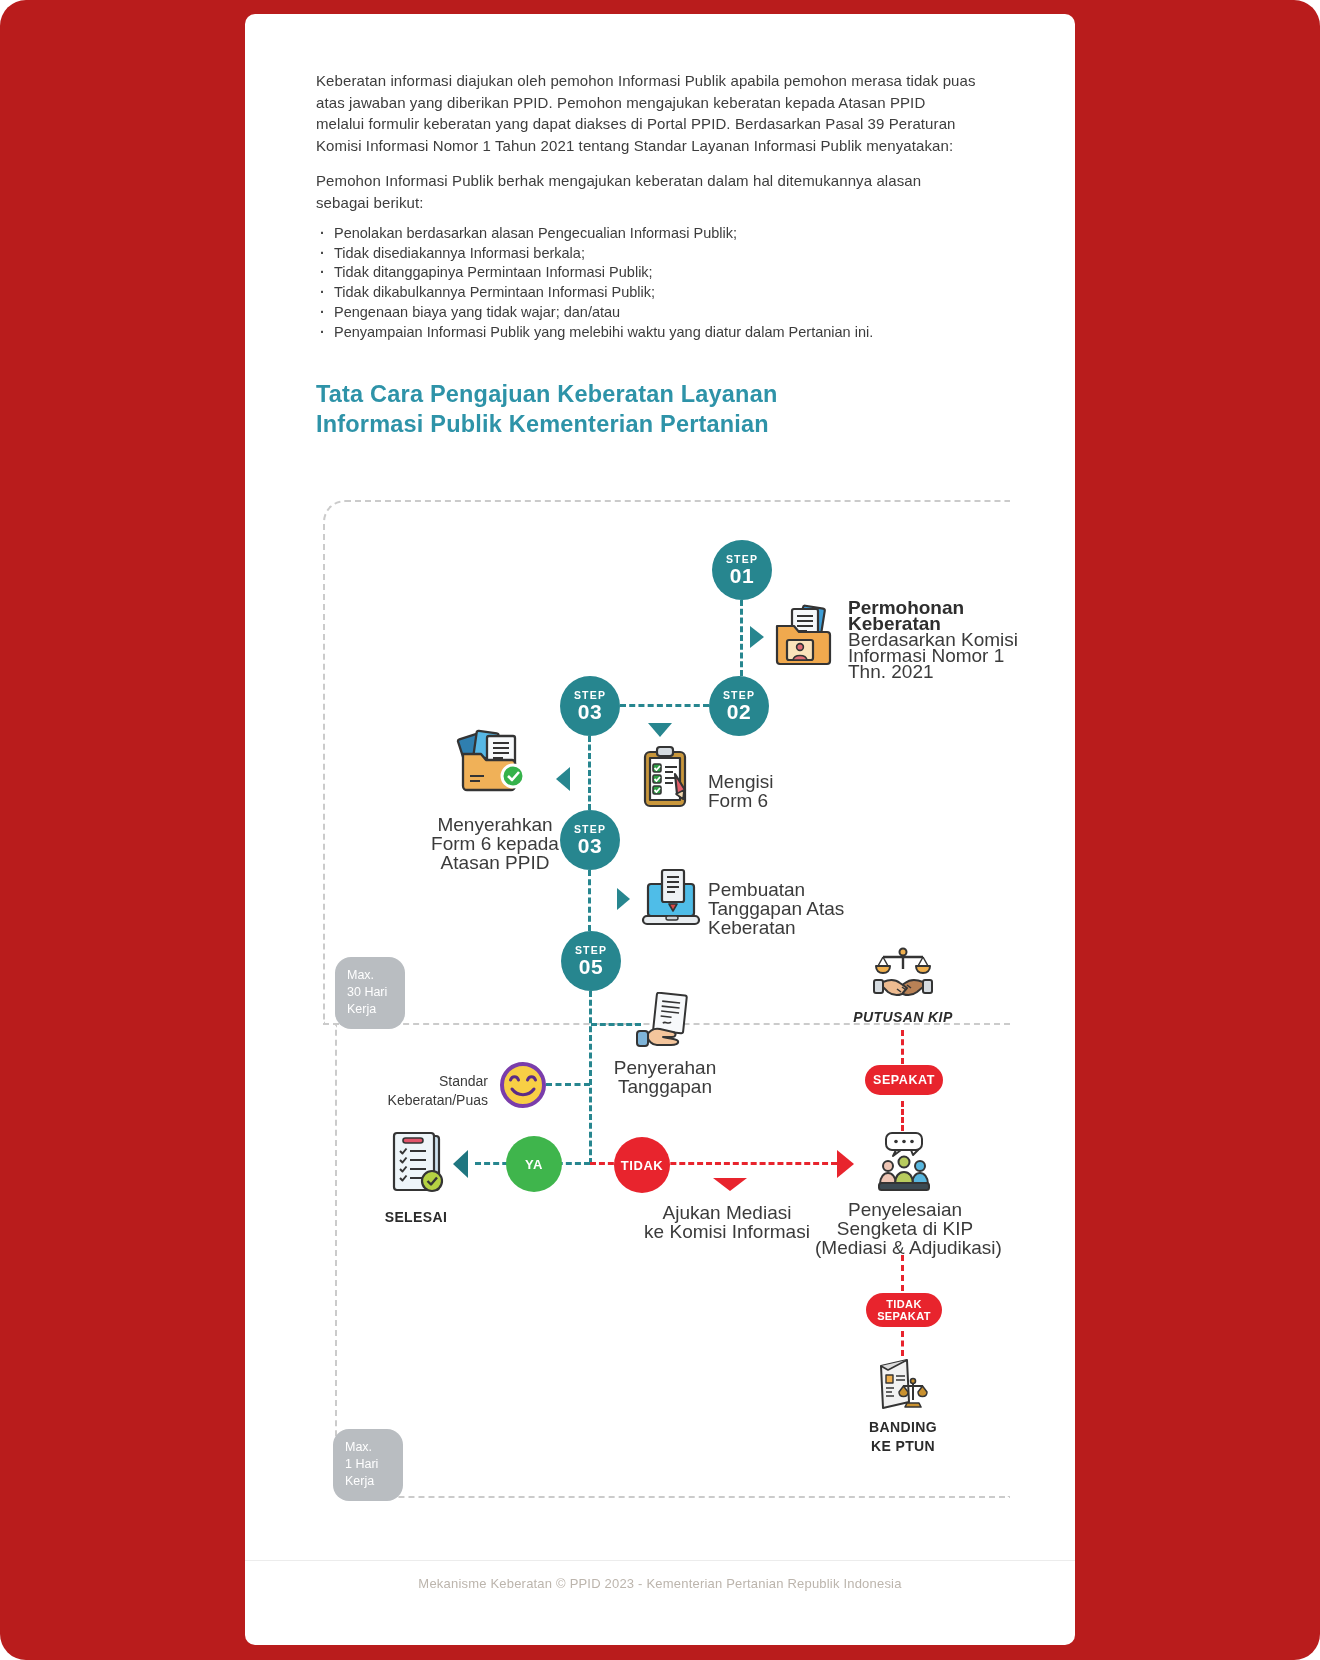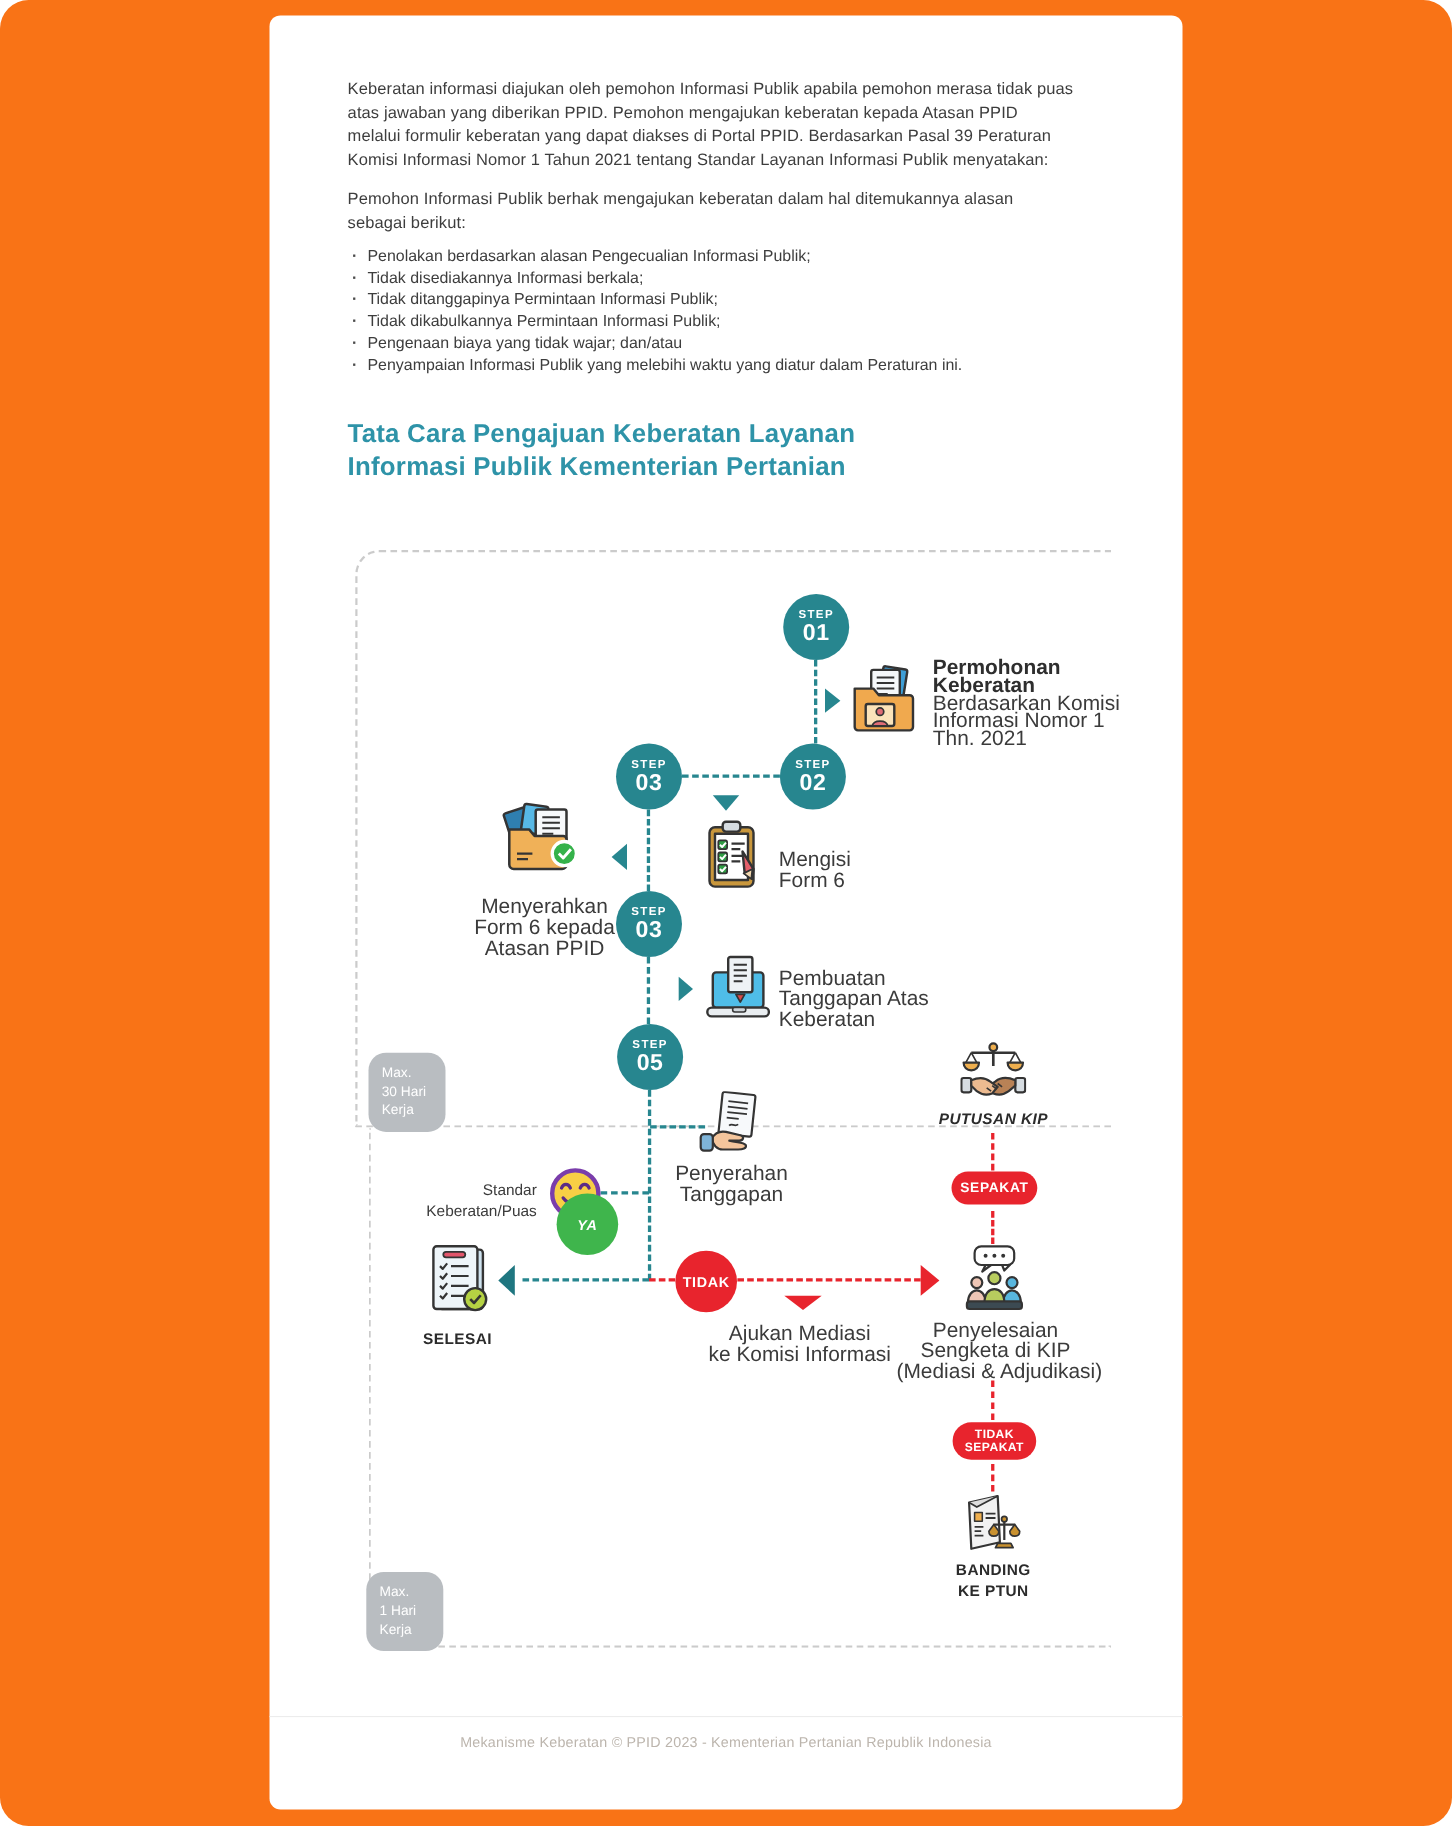--- a/index.html
+++ b/index.html
@@ -1,17 +1,17 @@
 <!DOCTYPE html>
 <html><head>
 <meta charset="utf-8">
 <style>
   html,body{margin:0;padding:0;background:#ffffff;}
   *{box-sizing:border-box;}
-  .page{position:relative;width:1320px;height:1660px;background:#f97316;border-radius:26px;overflow:hidden;font-family:"Liberation Sans","DejaVu Sans",sans-serif;}
+  .page{position:relative;width:1320px;height:1660px;background:#b91c1c;border-radius:26px;overflow:hidden;font-family:"Liberation Sans","DejaVu Sans",sans-serif;}
   .card{position:absolute;left:245px;top:14px;width:830px;height:1631px;background:#ffffff;border-radius:10px;}
 
   
   .para{position:absolute;left:71px;width:660px;margin:0;font-size:15px;line-height:21.5px;color:#3d3d3d;letter-spacing:.1px;}
   .bullets{position:absolute;left:73px;top:210px;width:665px;margin:0;padding:0;list-style:none;}
   .bullets li{position:relative;padding-left:16px;font-size:14.5px;line-height:19.7px;color:#3d3d3d;}
   .bullets li::before{content:"·";position:absolute;left:2px;top:0;font-weight:700;color:#4a4a4a;}
   .heading{position:absolute;left:71px;top:366px;margin:0;font-size:23.5px;line-height:29.5px;font-weight:600;color:#2e93a8;letter-spacing:.2px;}
 
   
@@ -63,21 +63,21 @@
 
     <p class="para" style="top:56px;">Keberatan informasi diajukan oleh pemohon Informasi Publik apabila pemohon merasa tidak puas atas jawaban yang diberikan PPID. Pemohon mengajukan keberatan kepada Atasan PPID melalui formulir keberatan yang dapat diakses di Portal PPID. Berdasarkan Pasal 39 Peraturan Komisi Informasi Nomor 1 Tahun 2021 tentang Standar Layanan Informasi Publik menyatakan:</p>
     <p class="para" style="top:156px;">Pemohon Informasi Publik berhak mengajukan keberatan dalam hal ditemukannya alasan sebagai berikut:</p>
 
     <ul class="bullets">
       <li>Penolakan berdasarkan alasan Pengecualian Informasi Publik;</li>
       <li>Tidak disediakannya Informasi berkala;</li>
       <li>Tidak ditanggapinya Permintaan Informasi Publik;</li>
       <li>Tidak dikabulkannya Permintaan Informasi Publik;</li>
       <li>Pengenaan biaya yang tidak wajar; dan/atau</li>
-      <li>Penyampaian Informasi Publik yang melebihi waktu yang diatur dalam Peraturan ini.</li>
+      <li>Penyampaian Informasi Publik yang melebihi waktu yang diatur dalam Pertanian ini.</li>
     </ul>
 
     <h1 class="heading">
       <span style="display:block;">Tata Cara Pengajuan Keberatan Layanan</span>
       <span style="display:block;">Informasi Publik Kementerian Pertanian</span>
     </h1>
 
     <div class="fbox fbox1"></div>
     <div class="fbox fbox2"></div>
 
@@ -343,21 +343,21 @@
       <div>Penyelesaian</div>
       <div>Sengketa di KIP</div>
       <div>(Mediasi &amp; Adjudikasi)</div>
     </div>
 
     <div class="blabel" style="left:593px;top:1404px;width:130px;">
       <div>BANDING</div>
       <div>KE PTUN</div>
     </div>
 
-    <div class="decision" style="left:261px;top:1071px;background:#3fb54c;font-style:italic;">YA</div>
+    <div class="decision" style="left:261px;top:1122px;background:#3fb54c;">YA</div>
     <div class="decision" style="left:369px;top:1123px;background:#e8242d;">TIDAK</div>
 
     <div class="pill" style="left:620px;top:1051px;width:78px;height:30px;font-size:12.5px;letter-spacing:.6px;">SEPAKAT</div>
 
     <div class="pill" style="left:621px;top:1279px;width:76px;height:34px;font-size:11px;line-height:12.5px;letter-spacing:.4px;">
       <div>TIDAK</div>
       <div>SEPAKAT</div>
     </div>
 
     <div class="footer-divider"></div>

